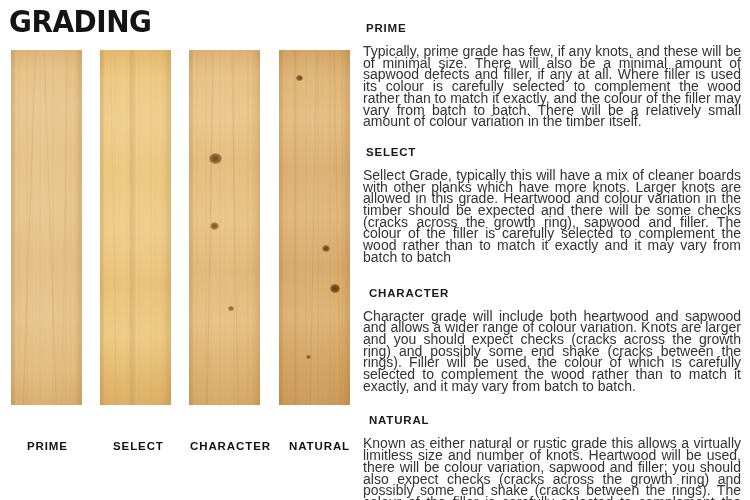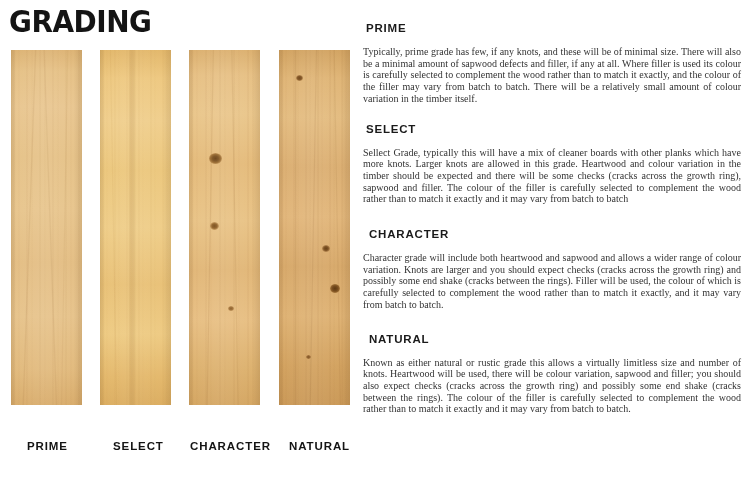--- a/index.html
+++ b/index.html
@@ -246,25 +246,25 @@
   .grade-block { margin-bottom:0; }
   .grade-heading {
     font-size:11.5px;
     font-weight:700;
     letter-spacing:0.8px;
     color:#1a1a1a;
     margin-bottom:12px;
   }
   .grade-heading.indent { padding-left:6px; }
   .grade-body {
-    font-size:10px;
+    font-size:14px;
     line-height:11.7px;
     color:#333333;
     text-align:justify;
-    font-family:Liberation Serif, serif;
+    font-family:Liberation Sans, sans-serif;
   }
   .blk-prime   { margin-top:0px; }
   .blk-select  { margin-top:18px; }
   .blk-char    { margin-top:23px; }
   .blk-natural { margin-top:22px; }
   .blk-select .grade-heading,
   .blk-prime  .grade-heading { padding-left:3px; }
 </style>
 </head>
 <body>

